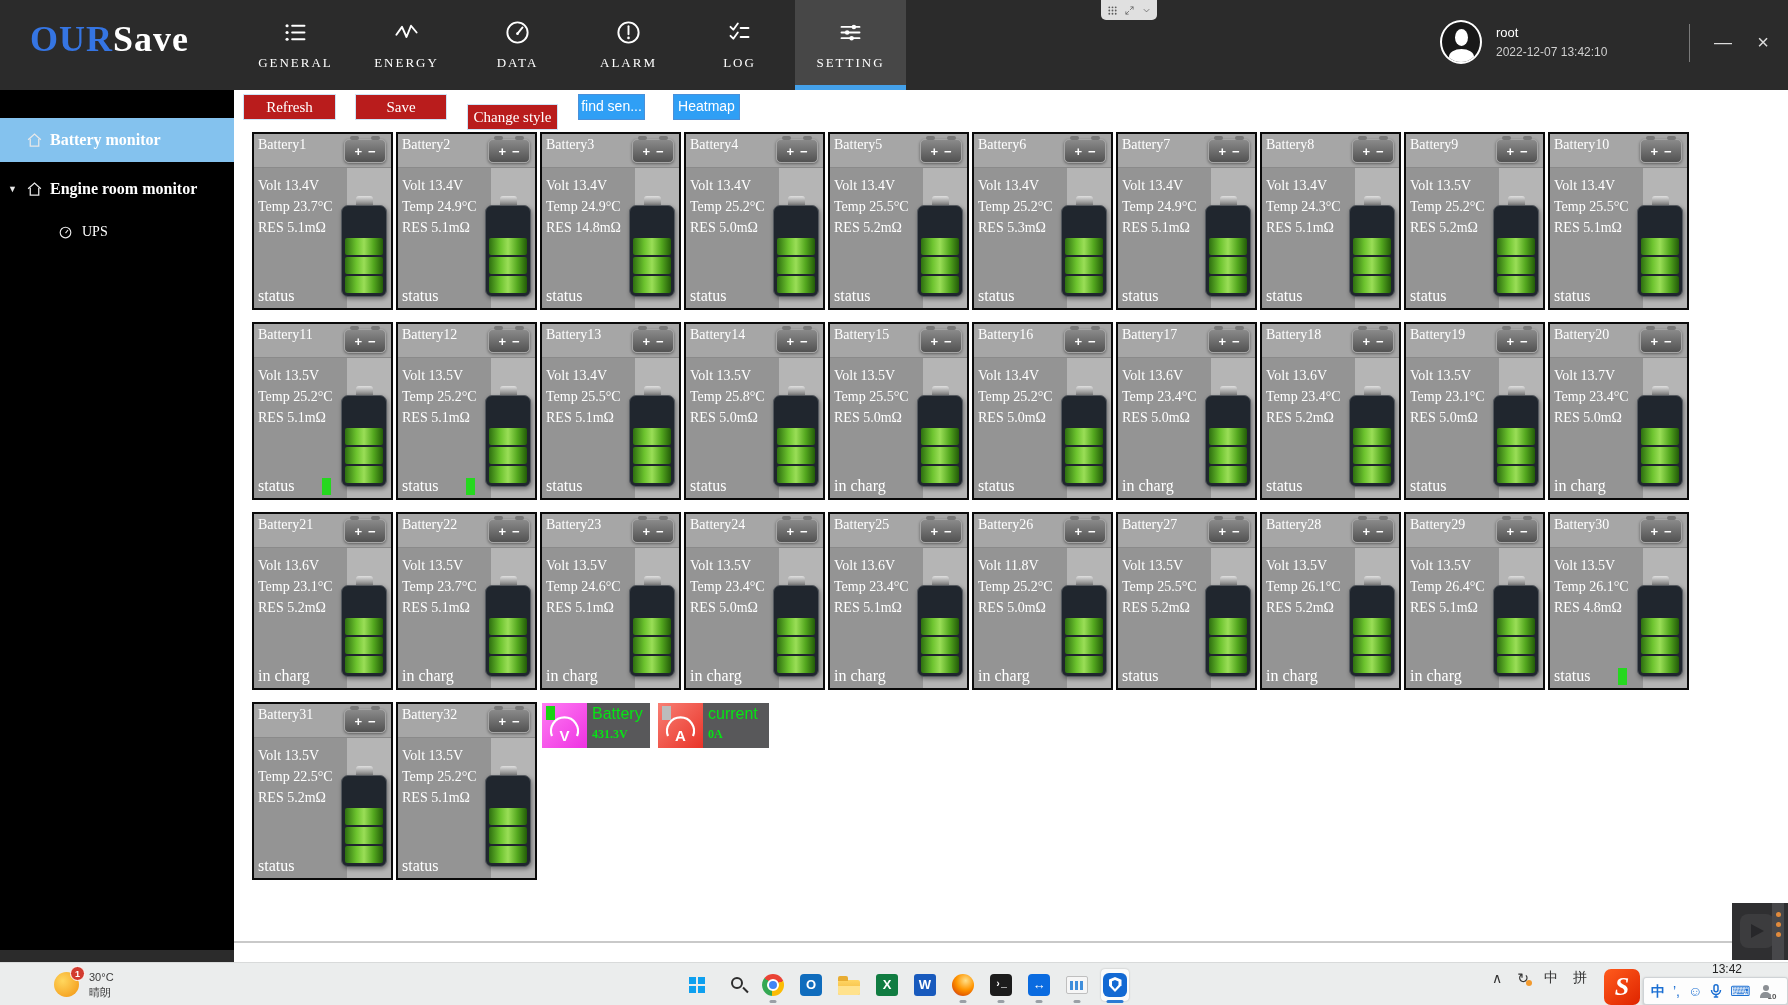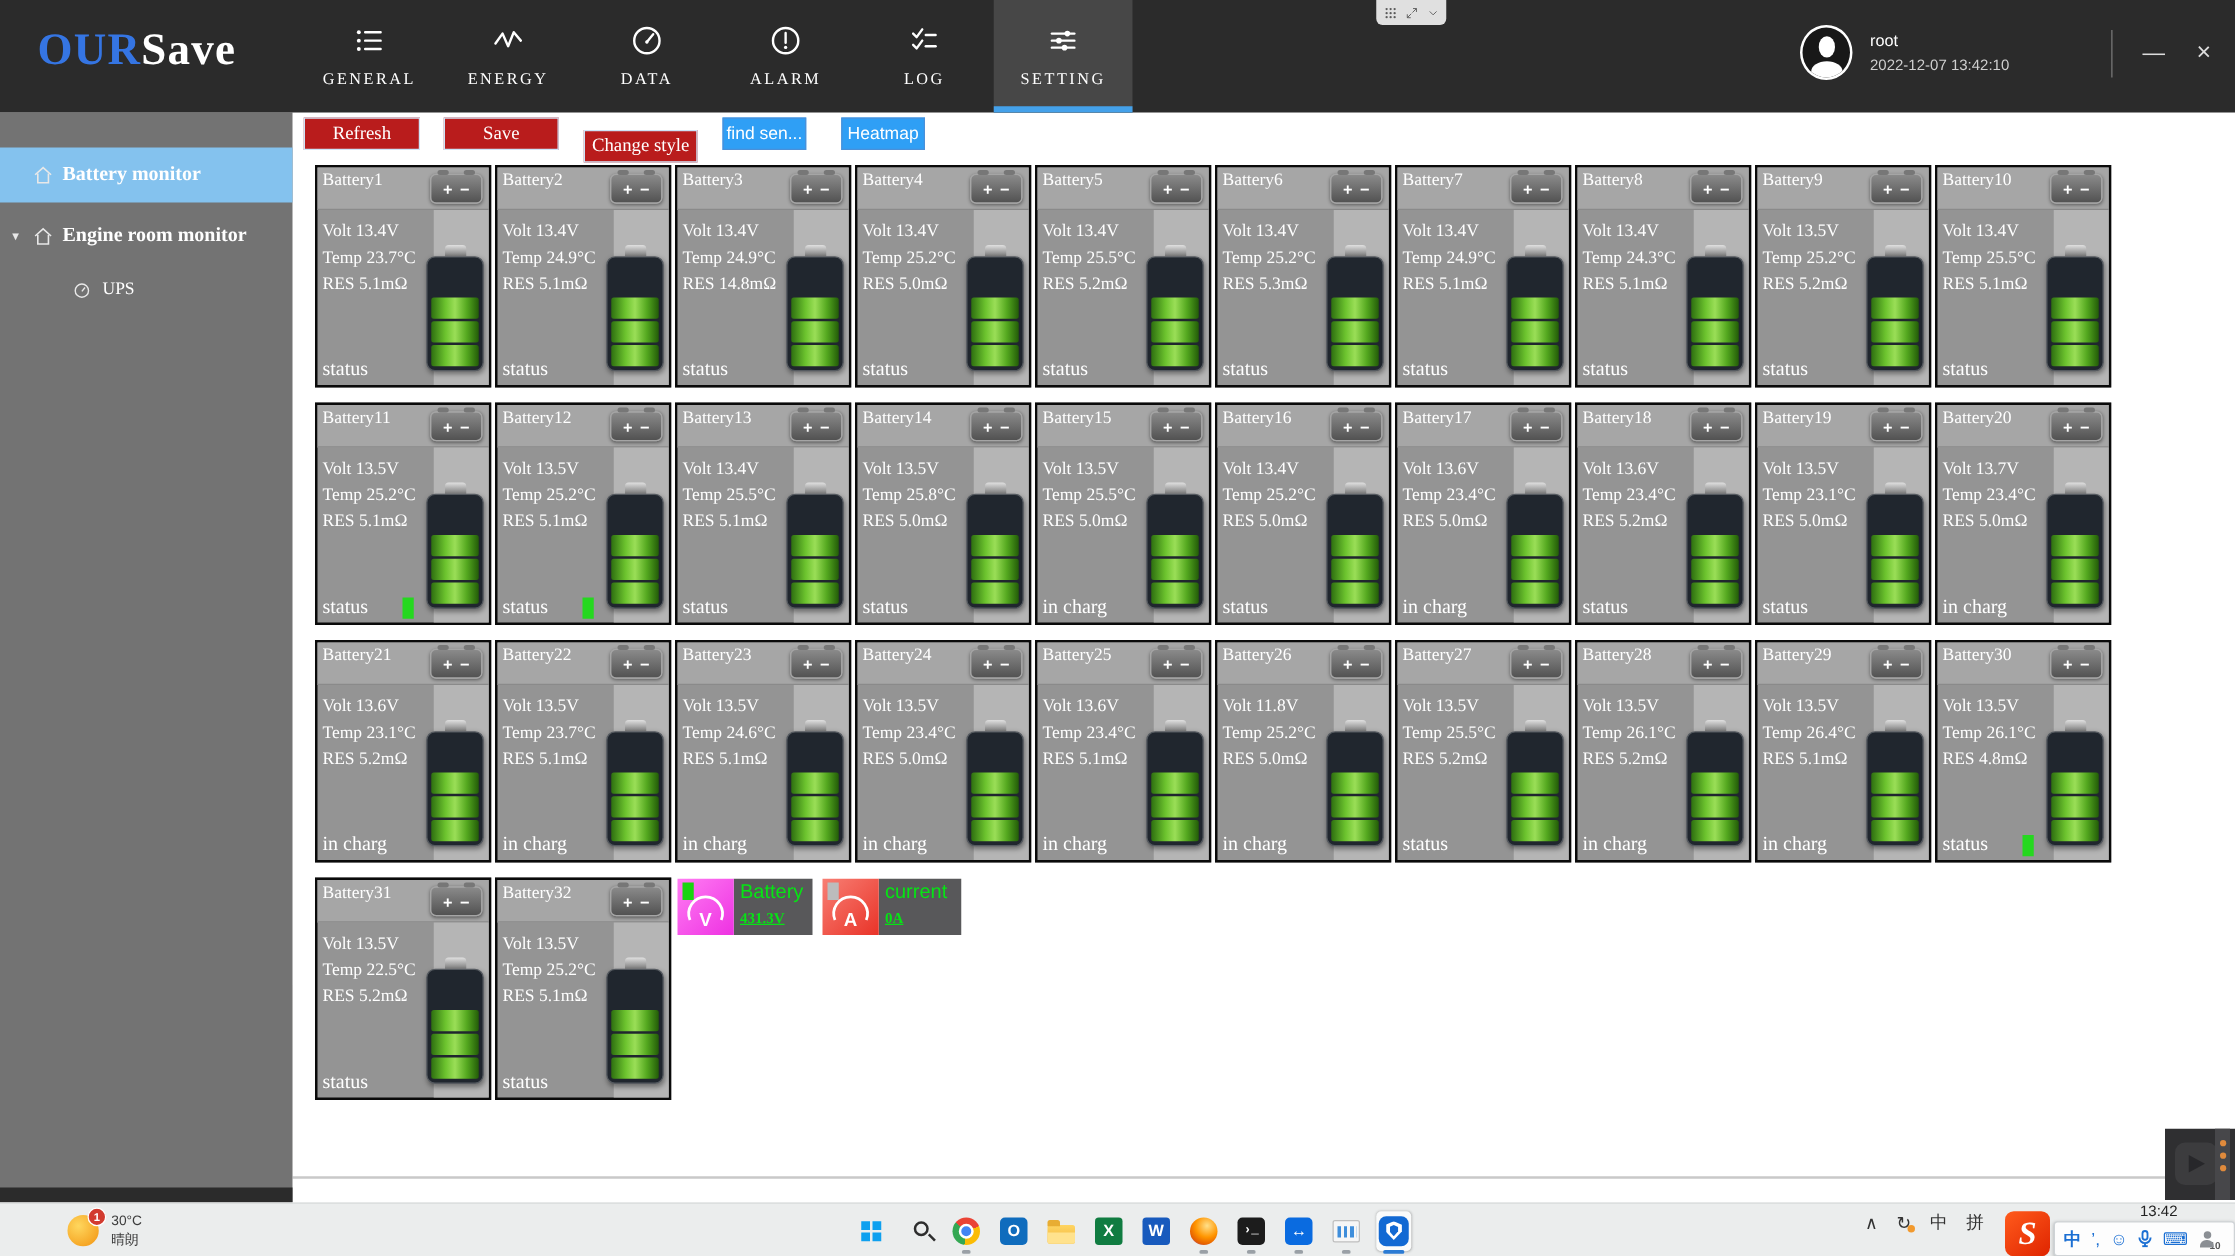--- a/index.html
+++ b/index.html
@@ -24,21 +24,21 @@
   #avatar { position:absolute; left:1440px; top:20px; width:42px; height:44px; border-radius:50%; background:#181818; border:2px solid #fff; overflow:hidden; }
   #avatar::before { content:''; position:absolute; left:13px; top:7px; width:13px; height:17px; border-radius:50%; background:#fff; }
   #avatar::after { content:''; position:absolute; left:7px; top:27px; width:25px; height:16px; border-radius:50% 50% 0 0; background:#fff; }
   #username { position:absolute; left:1496px; top:25px; color:#fff; font-size:13px; }
   #timestamp { position:absolute; left:1496px; top:45px; color:#cfcfcf; font-size:12px; }
   #windivider { position:absolute; left:1689px; top:24px; width:1px; height:38px; background:#7a7a7a; }
   .winctl { position:absolute; top:28px; width:30px; height:28px; color:#ddd; font-size:18px; display:flex; align-items:center; justify-content:center; cursor:pointer; }
   #btn-min { left:1708px; } #btn-close { left:1748px; font-size:20px; }
 
   
-  #sidebar { position:absolute; left:0; top:90px; width:234px; height:872px; background:#737373; z-index:15; }
+  #sidebar { position:absolute; left:0; top:90px; width:234px; height:872px; background:#000000; z-index:15; }
   .sb-item { position:relative; display:flex; align-items:center; color:#fff; cursor:pointer; font-family:"Liberation Serif", serif; }
   #sb0 { margin-top:28px; height:44px; background:#84c2ee; padding-left:50px; font-weight:bold; font-size:16px; }
   #sb1 { margin-top:13px; height:28px; padding-left:50px; font-weight:bold; font-size:16px; }
   #sb2 { margin-top:18px; height:22px; padding-left:82px; font-size:14px; }
   .sb-item svg { position:absolute; width:17px; height:17px; stroke:#e8e8e8; fill:none; stroke-width:1.8; }
   #sb0 svg, #sb1 svg { left:26px; }
   #sb1 .expander { position:absolute; left:8px; font-size:9px; color:#e8e8e8; }
   #sb2 svg { left:58px; width:15px; height:15px; }
 
   
@@ -103,21 +103,21 @@
   .msq { width:45px; height:45px; position:relative; }
   #meterV .msq { background:linear-gradient(135deg,#ff7df3,#ee31e2); }
   #meterA .msq { background:linear-gradient(135deg,#f87f74,#e93328); }
   .msq svg { position:absolute; left:0; top:0; width:45px; height:45px; stroke:#fff; fill:none; stroke-width:2.2; }
   .msq svg text { fill:#fff; stroke:none; font:bold 15px "Liberation Sans", sans-serif; }
   .chip { position:absolute; left:4px; top:3px; width:9px; height:14px; }
   #meterV .chip { background:#19d411; } #meterA .chip { background:#bcbcbc; }
   .mlabel { height:45px; background:#58585a; padding:1px 5px 0; color:#06e414; }
   #meterV .mlabel { width:63px; } #meterA .mlabel { width:66px; }
   .mname { font:16px "Liberation Sans", sans-serif; display:block; line-height:20px; }
-  .mval { font:bold 12px "Liberation Serif", serif; display:block; margin-top:3px;text-decoration:underline; }
+  .mval { font:bold 12px "Liberation Serif", serif; display:block; margin-top:3px; }
 
   
   #corner-widget { position:absolute; left:1732px; top:903px; width:56px; height:57px; background:#2f2f31; z-index:8; display:flex; }
   #corner-widget .cw-icon { width:34px; height:34px; margin:11px 0 0 8px; background:#3c3c3e; border-radius:8px; position:relative; }
   #corner-widget .cw-icon::after { content:''; position:absolute; left:11px; top:10px;
     border-left:13px solid #27272a; border-top:7px solid transparent; border-bottom:7px solid transparent; }
   #corner-widget .cw-dots { position:absolute; right:4px; top:0; bottom:0; width:12px; background:#47474a;
     display:flex; flex-direction:column; align-items:center; justify-content:flex-start; gap:5px; padding-top:9px; }
   #corner-widget .cw-dots i { width:5px; height:5px; border-radius:50%; background:#e08a3c; }
 

